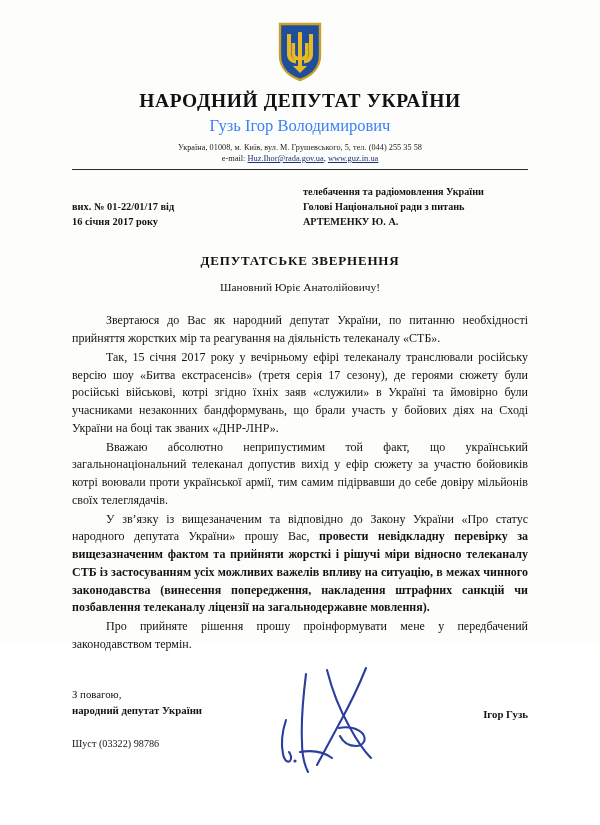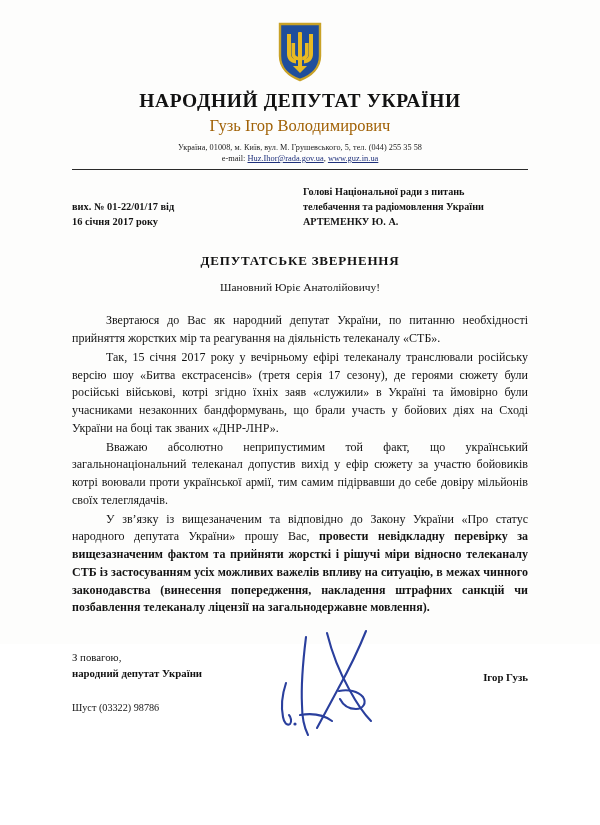--- a/index.html
+++ b/index.html
@@ -40,21 +40,21 @@
     font-weight: bold;
     letter-spacing: 0.6px;
     line-height: 1.1;
     margin-top: 2px;
     color: #121212;
   }
   .person-name {
     font-size: 16.5px;
     line-height: 1.25;
     margin-top: 5px;
-    color: #a16207;
+    color: #3b82f6;
   }
   .addr-line {
     font-size: 8.2px;
     margin-top: 6px;
     letter-spacing: 0.05px;
     color: #1c1c1c;
   }
   .email-line {
     font-size: 8.4px;
     margin-top: 2px;
@@ -184,36 +184,37 @@
     </div>
     <hr class="rule">
   </div>
 
   <div class="meta-row">
     <div class="ref-block">
       <div>вих. № 01-22/01/17 від</div>
       <div>16 січня 2017 року</div>
     </div>
     <div class="addressee-block">
+      <div>телебачення та радіомовлення України</div>
       <div>Голові Національної ради з питань</div>
-      <div>телебачення та радіомовлення України</div>
       <div>АРТЕМЕНКУ Ю. А.</div>
     </div>
   </div>
 
   <div class="doc-title">ДЕПУТАТСЬКЕ ЗВЕРНЕННЯ</div>
   <div class="salutation">Шановний Юріє Анатолійовичу!</div>
 
   <div class="body-text">
     <p>Звертаюся до Вас як народний депутат України, по питанню необхідності прийняття жорстких мір та реагування на діяльність телеканалу «СТБ».</p>
     <p>Так, 15 січня 2017 року у вечірньому ефірі телеканалу транслювали російську версію шоу «Битва екстрасенсів» (третя серія 17 сезону), де героями сюжету були російські військові, котрі згідно їхніх заяв «служили» в Україні та ймовірно були учасниками незаконних бандформувань, що брали участь у бойових діях на Сході України на боці так званих «ДНР-ЛНР».</p>
     <p>Вважаю абсолютно неприпустимим той факт, що український загальнонаціональний  телеканал допустив вихід у ефір сюжету за участю бойовиків котрі воювали проти української армії, тим самим підірвавши до себе довіру мільйонів своїх телеглядачів.</p>
     <p>
       <span>У зв’язку із вищезаначеним та відповідно до Закону України  «Про статус народного депутата України» прошу Вас, </span><b>провести невідкладну перевірку за вищезазначеним фактом та прийняти жорсткі і рішучі міри відносно телеканалу СТБ із застосуванням усіх можливих важелів впливу на ситуацію, в межах чинного законодавства (винесення попередження, накладення штрафних санкцій чи позбавлення телеканалу ліцензії на загальнодержавне мовлення).</b>
     </p>
+    <p class="last">Про прийняте рішення прошу проінформувати мене у передбачений законодавством термін.</p>
   </div>
 
   <div class="sig-area">
     <div class="sig-left">
       <div class="regards">З повагою,</div>
       <div class="post">народний депутат України</div>
     </div>
 
     <svg class="signature-mark" viewBox="0 0 150 118">
       <g fill="none" stroke="#2a3f9d" stroke-width="2.1" stroke-linecap="round">

